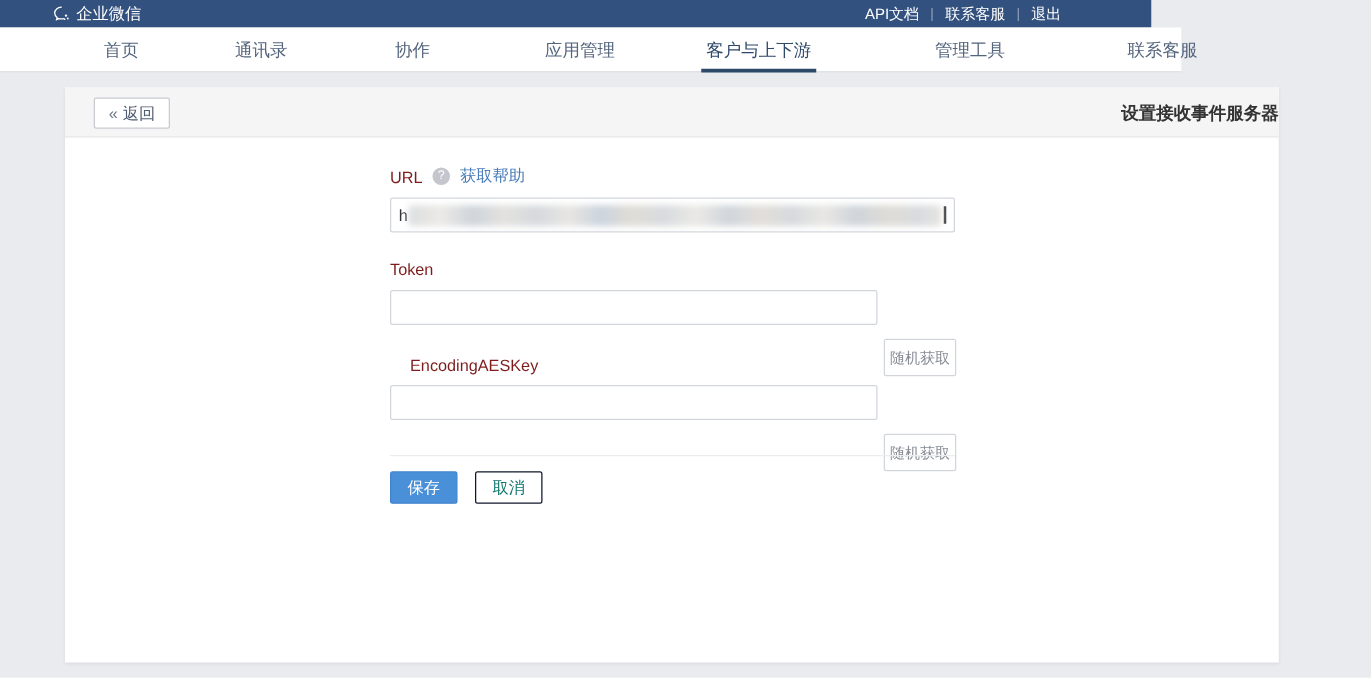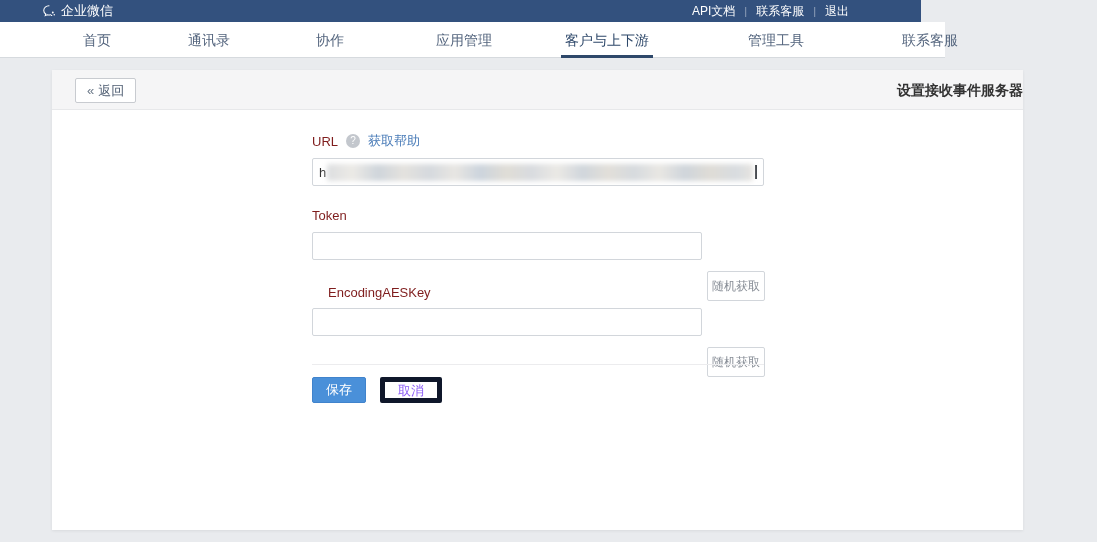--- a/index.html
+++ b/index.html
@@ -76,21 +76,21 @@
   .random-btn { position:absolute; left:395px; top:-1px; width:58px; height:30px;
           background:#fff; border:1px solid #d2d6db; border-radius:2px;
           font-size:12px; color:#878d96; cursor:pointer;margin-top:40px; }
 
   .divider { position:absolute; left:0; top:294px; width:452px; height:1px;
           background:#ececee; }
   .actions { position:absolute; left:0; top:307px; display:flex; gap:14px; }
   .btn { height:26px; min-width:54px; padding:0 13px; font-size:13px;
           border-radius:2px; cursor:pointer; }
   .btn-primary { background:#4a90d9; border:1px solid #4083cc; color:#fff; }
-  .btn-plain { background:#fff; border:5px solid #0f172a; color:#8b5cf6; }
+  .btn-plain { background:#fff; border:1px solid #0f172a; color:#0f766e; }
 </style>
 </head>
 <body>
 
 <div id="screen">
 
   <div class="topbar">
     <div class="brand">
       <span>
         <svg width="14" height="14" viewBox="0 0 24 24" fill="none">

